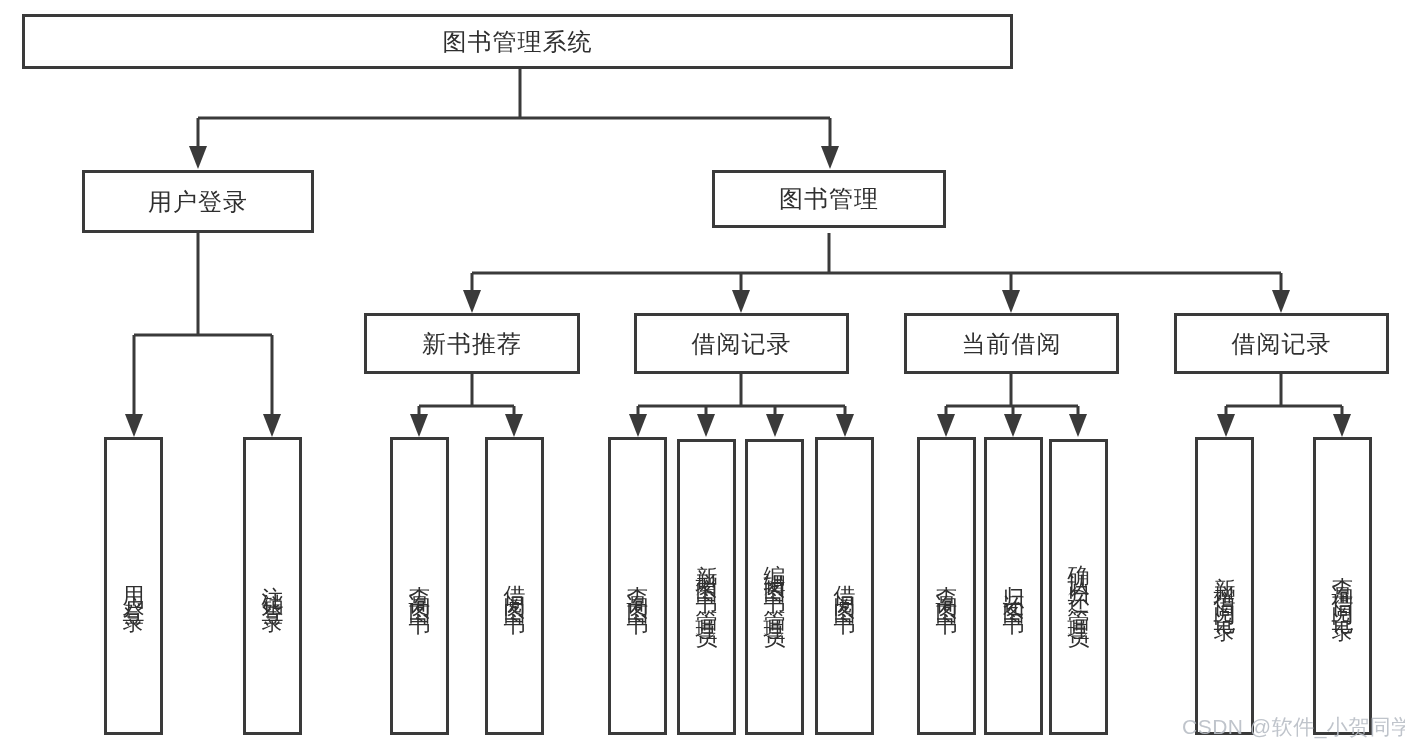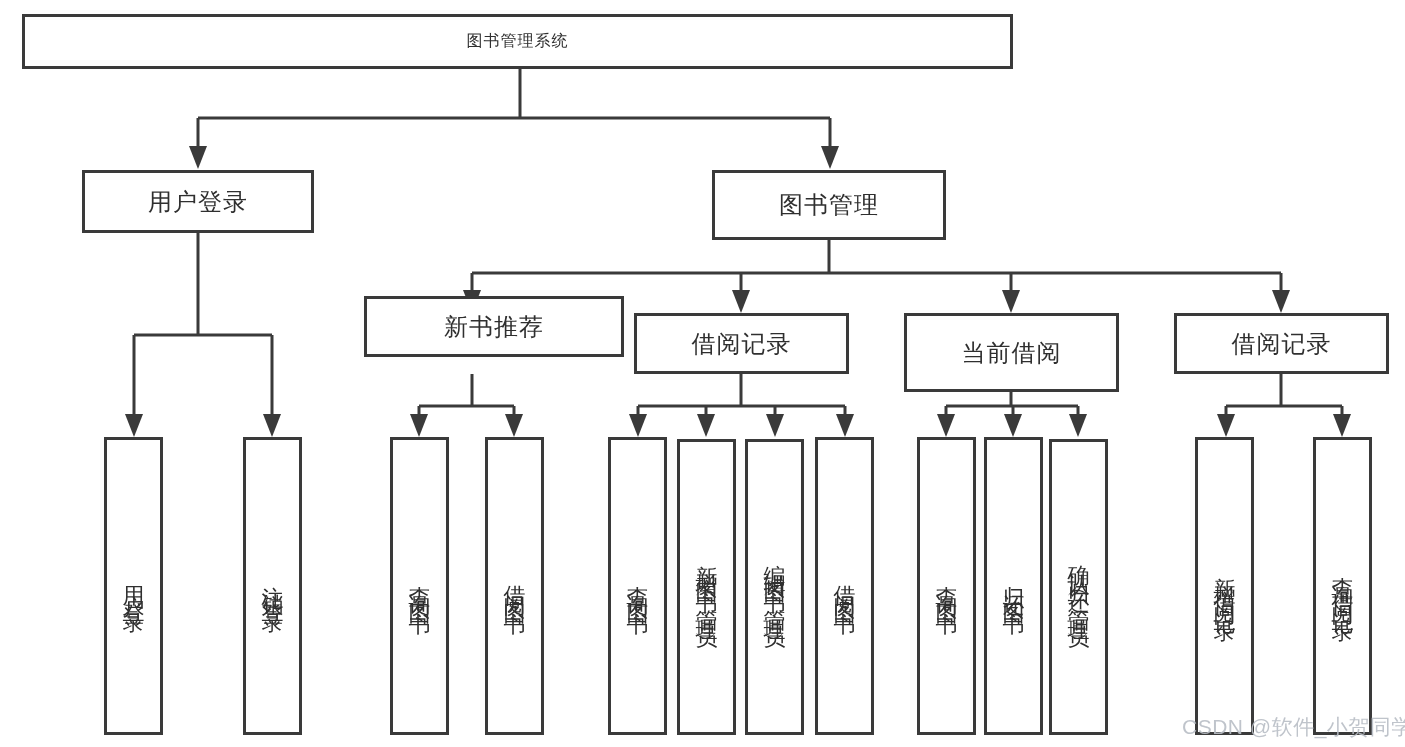--- a/index.html
+++ b/index.html
@@ -8,21 +8,21 @@
     font-family:"Liberation Sans","DejaVu Sans",sans-serif;color:#2f2f2f;
   }
   .wires{position:absolute;left:0;top:0;width:1405px;height:747px;z-index:1;}
   .wires path{stroke:#3a3a3a;stroke-width:3;fill:none;}
   .wires polygon{fill:#3a3a3a;stroke:none;}
   .box{
     position:absolute;box-sizing:border-box;border:3px solid #3a3a3a;background:#ffffff;
     display:flex;align-items:center;justify-content:center;z-index:2;
   }
   .hlabel{font-size:24px;letter-spacing:1px;white-space:nowrap;}
-  .root .hlabel{font-size:16px;}
+  .root .hlabel{font-size:24px;}
   .leaf span{
     writing-mode:vertical-rl;text-orientation:mixed;
     font-size:22px;letter-spacing:9px;line-height:1;white-space:nowrap;
   }
   .watermark{
     position:absolute;z-index:5;font-size:21px;letter-spacing:0.5px;
     color:#b9bec6;opacity:0.9;white-space:nowrap;
   }
 </style>
 </head>
@@ -69,31 +69,31 @@
     </g>
   </svg>
 
   <div class="box root" style="left:22px;top:14px;width:991px;height:55px">
     <span class="hlabel">图书管理系统</span>
   </div>
 
   <div class="box" style="left:82px;top:170px;width:232px;height:63px">
     <span class="hlabel">用户登录</span>
   </div>
-  <div class="box" style="left:712px;top:170px;width:234px;height:70px">
+  <div class="box" style="left:712px;top:170px;width:234px;height:58px">
     <span class="hlabel">图书管理</span>
   </div>
 
-  <div class="box" style="left:364px;top:296px;width:260px;height:61px">
+  <div class="box" style="left:364px;top:313px;width:216px;height:61px">
     <span class="hlabel">新书推荐</span>
   </div>
   <div class="box" style="left:634px;top:313px;width:215px;height:61px">
     <span class="hlabel">借阅记录</span>
   </div>
-  <div class="box" style="left:904px;top:313px;width:215px;height:79px">
+  <div class="box" style="left:904px;top:313px;width:215px;height:61px">
     <span class="hlabel">当前借阅</span>
   </div>
   <div class="box" style="left:1174px;top:313px;width:215px;height:61px">
     <span class="hlabel">借阅记录</span>
   </div>
 
   <div class="box leaf" style="left:104px;top:437px;width:59px;height:298px">
     <span>用户登录</span>
   </div>
   <div class="box leaf" style="left:243px;top:437px;width:59px;height:298px">

